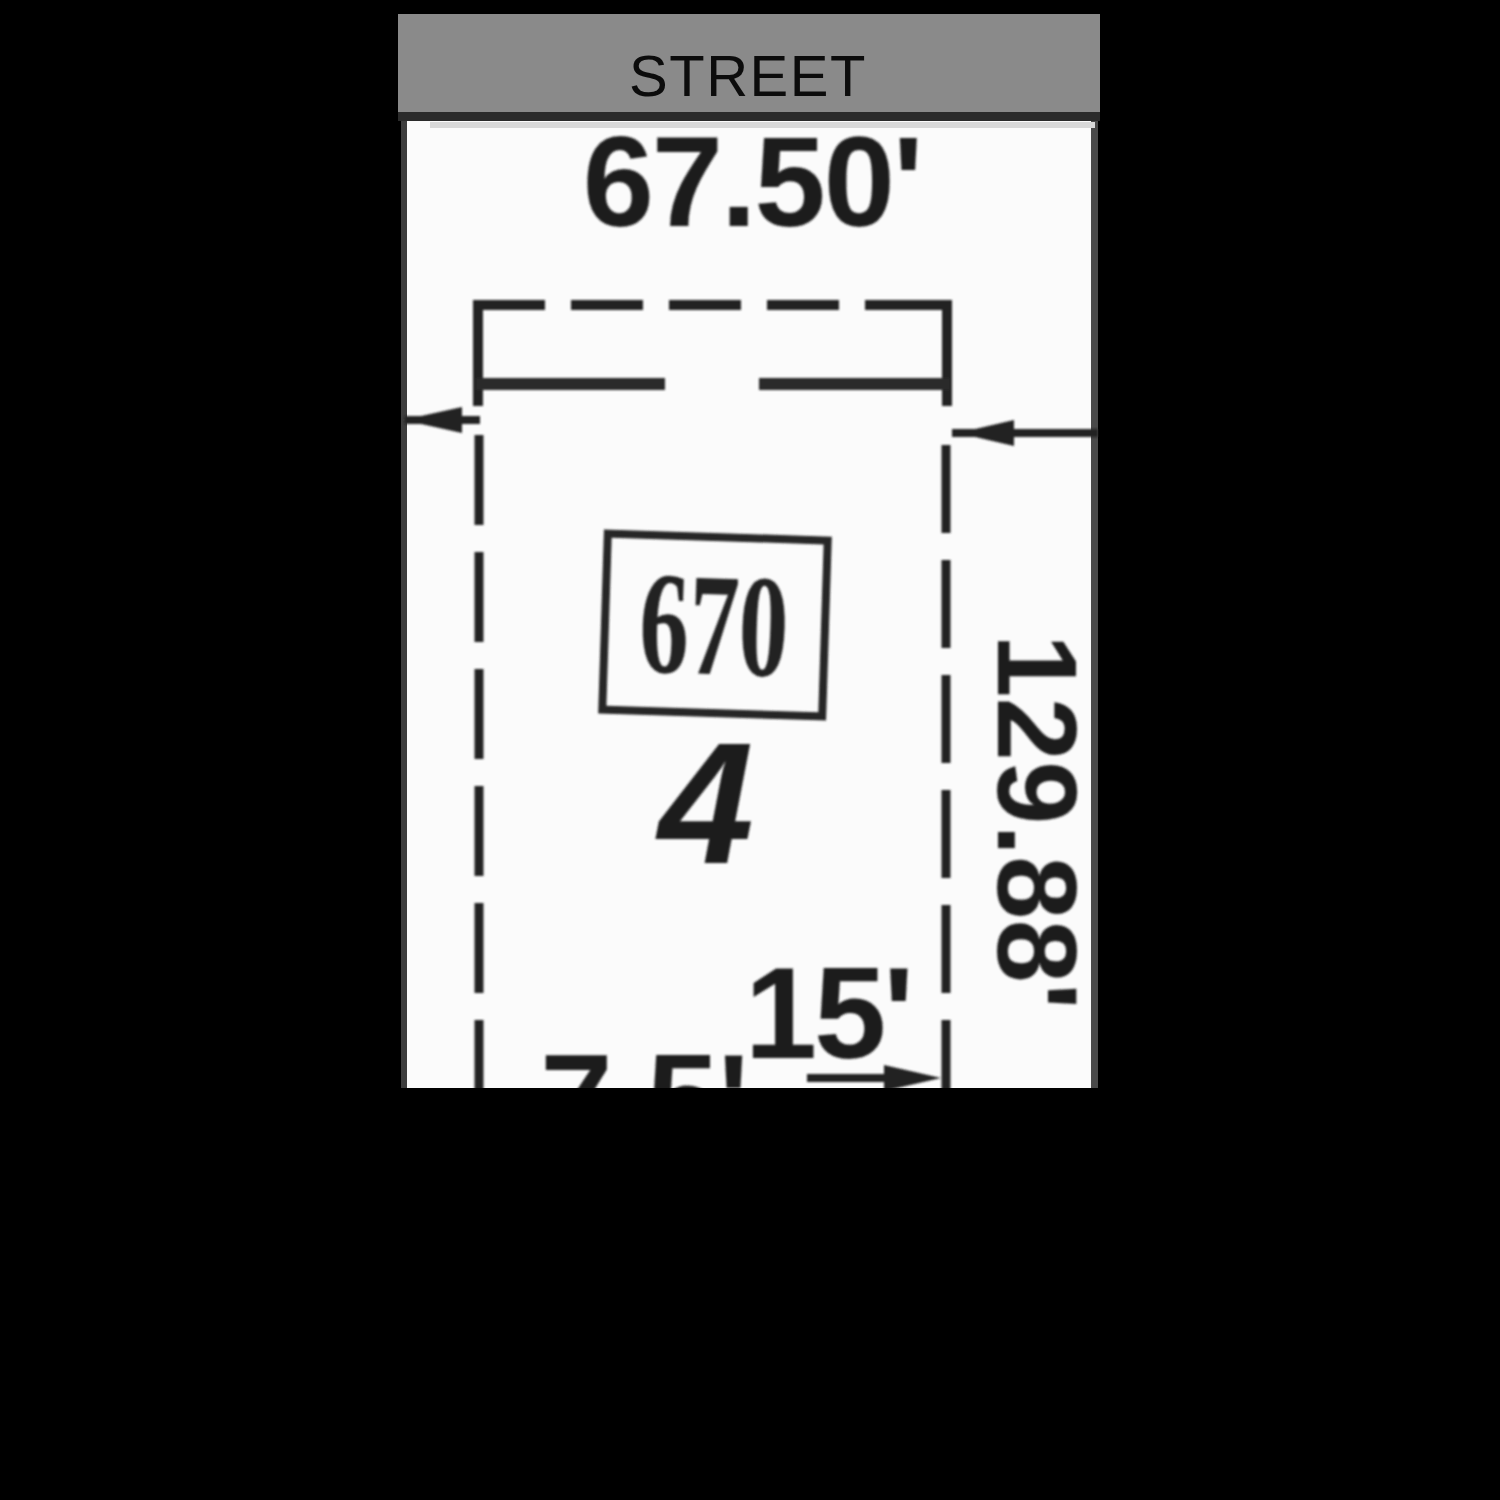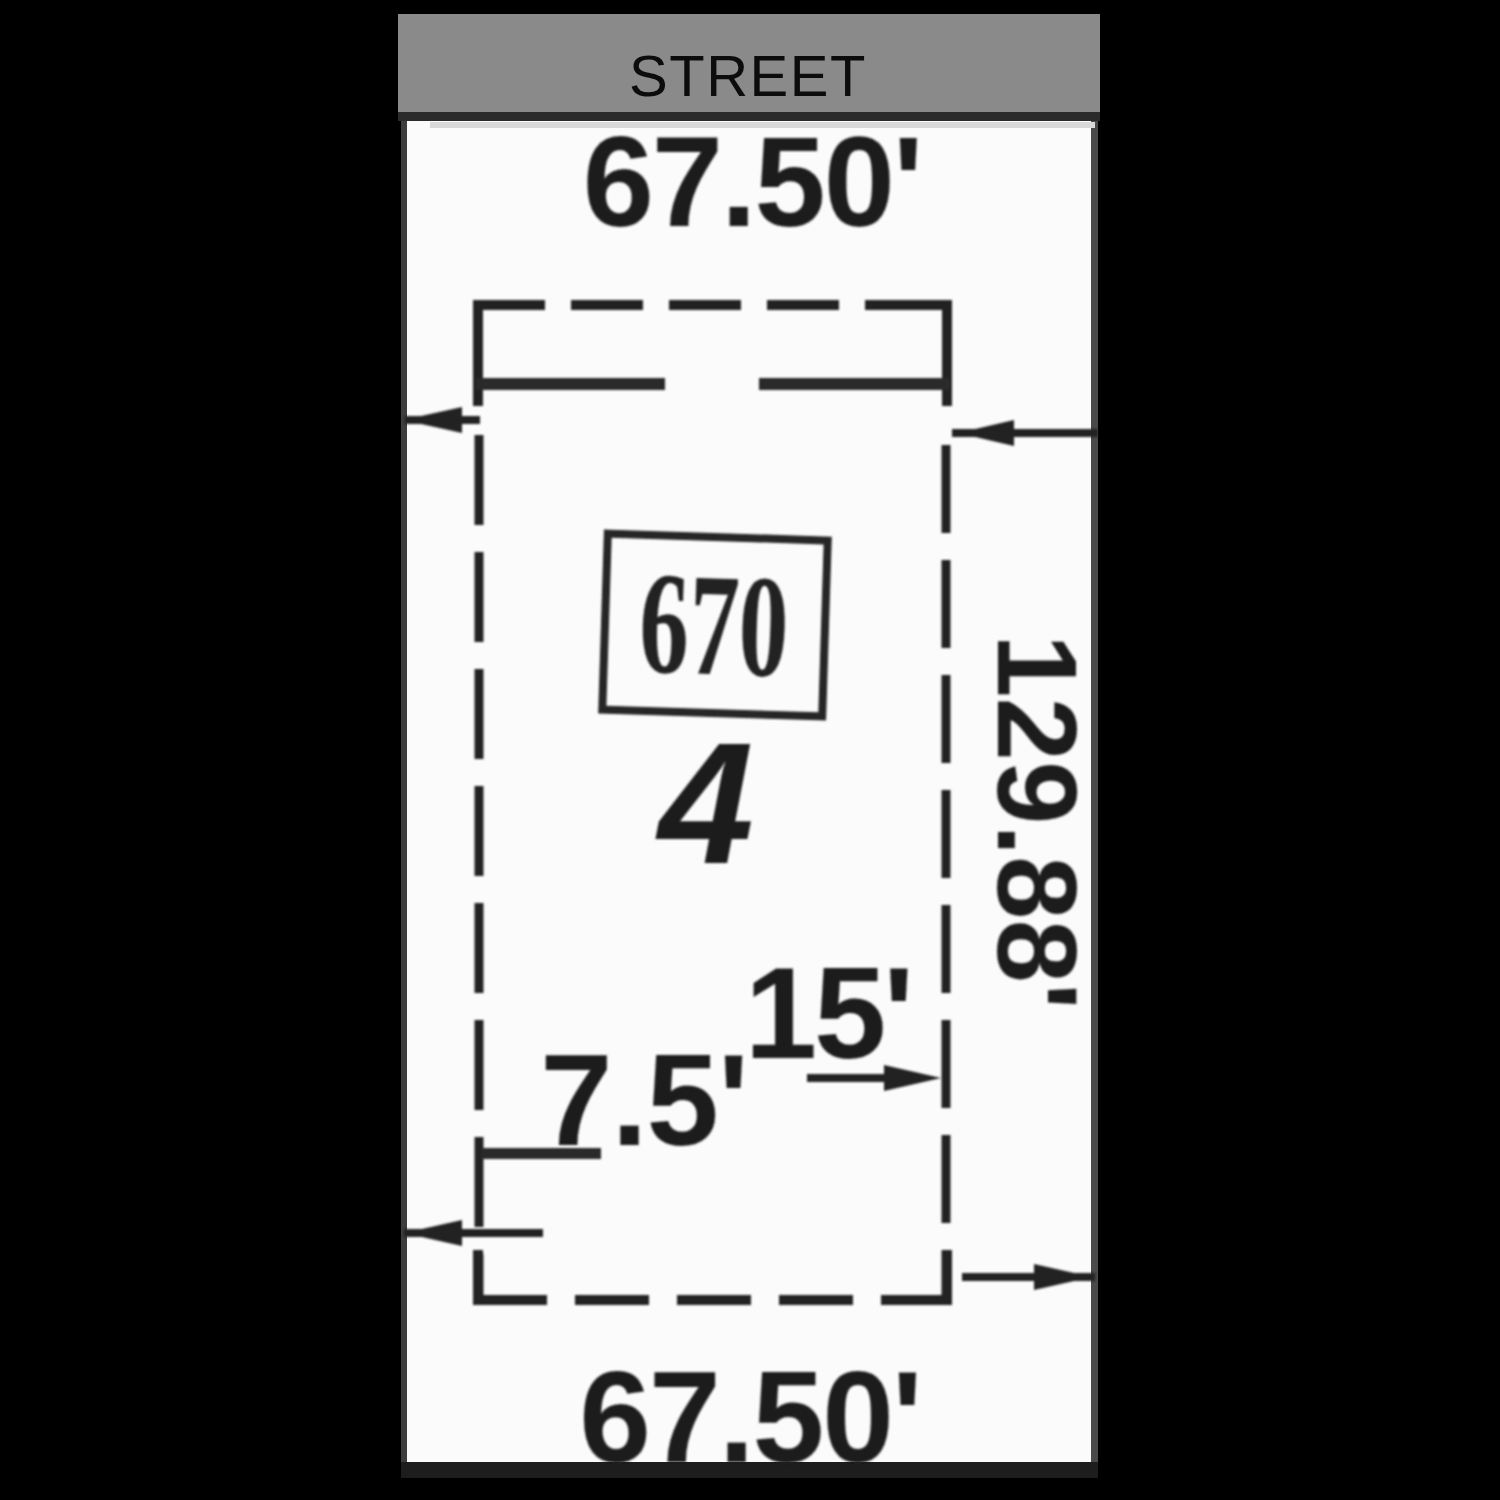--- a/index.html
+++ b/index.html
@@ -1,16 +1,16 @@
 <!DOCTYPE html>
 <html><head>
 <meta charset="utf-8">
 <style>
   html,body{margin:0;padding:0;background:#000;}
-  .page{position:relative;width:1500px;height:1500px;background:#000;overflow:hidden;
+  .page{position:relative;width:1500px;height:1088px;background:#000;overflow:hidden;
         font-family:"Liberation Sans", sans-serif;}
   svg{position:absolute;top:0;left:0;}
 </style>
 </head>
 <body>
 <div class="page">
 <svg width="1500" height="1500" viewBox="0 0 1500 1500">
 
   <rect x="0" y="0" width="1500" height="1500" fill="#000000"></rect>
 

